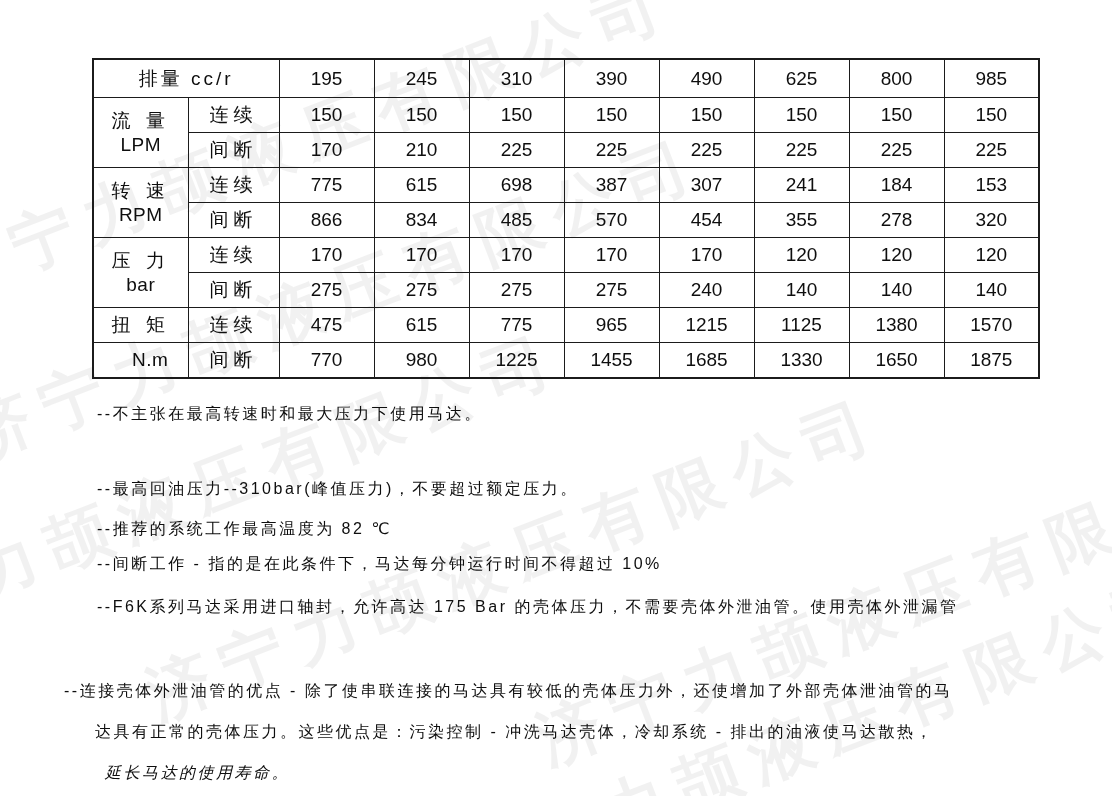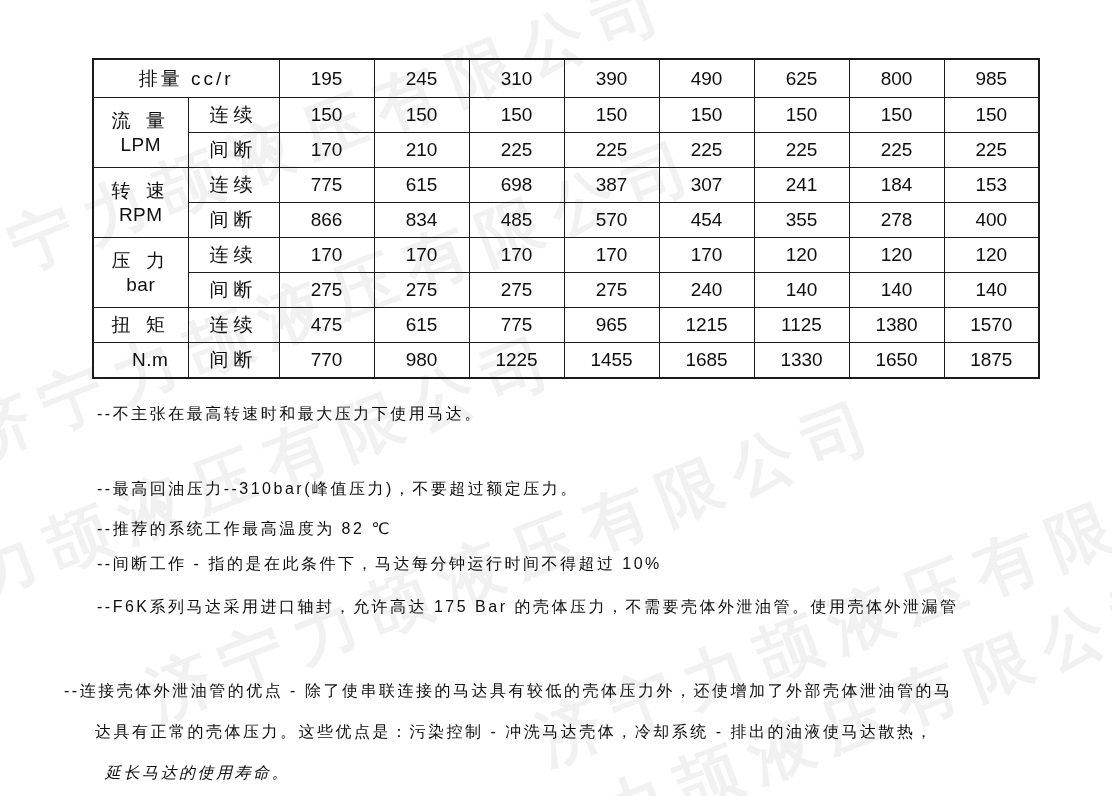--- a/index.html
+++ b/index.html
@@ -167,21 +167,21 @@
           </tr>
           <tr>
             <td class="mode-cell">间断</td>
             <td class="num-cell">866</td>
             <td class="num-cell">834</td>
             <td class="num-cell">485</td>
             <td class="num-cell">570</td>
             <td class="num-cell">454</td>
             <td class="num-cell">355</td>
             <td class="num-cell">278</td>
-            <td class="num-cell">400</td>
+            <td class="num-cell">320</td>
           </tr>
           <tr>
             <td class="group-label" rowspan="2">
               <div class="gl-line">压 力</div>
               <div class="gl-line unit">bar</div>
             </td>
             <td class="mode-cell">连续</td>
             <td class="num-cell">170</td>
             <td class="num-cell">170</td>
             <td class="num-cell">170</td>

